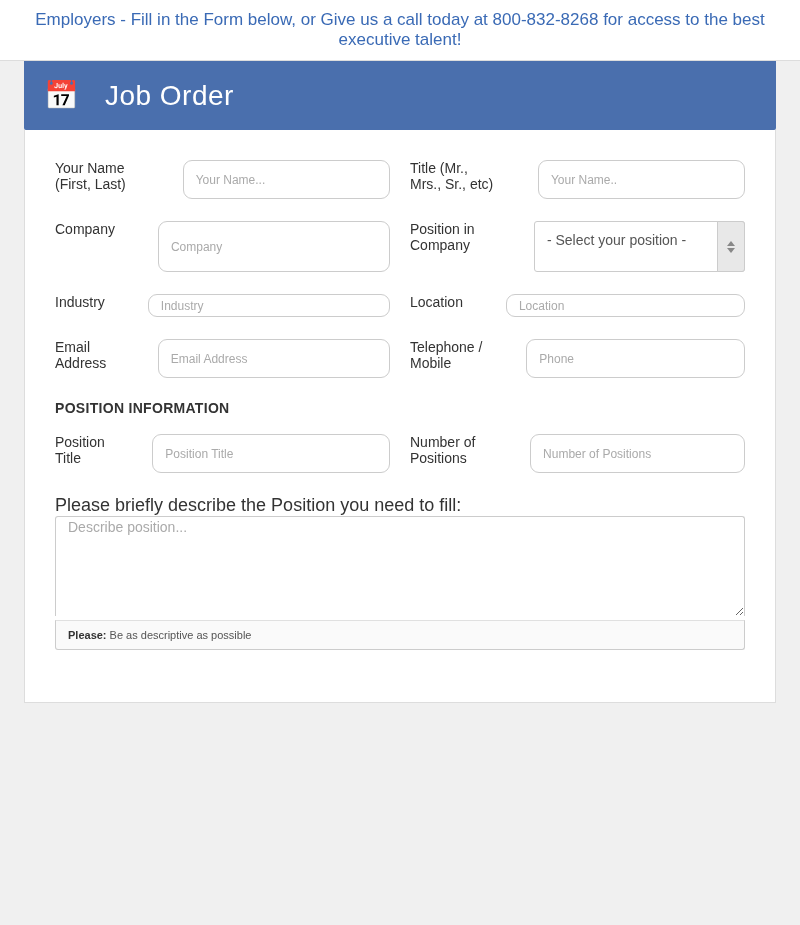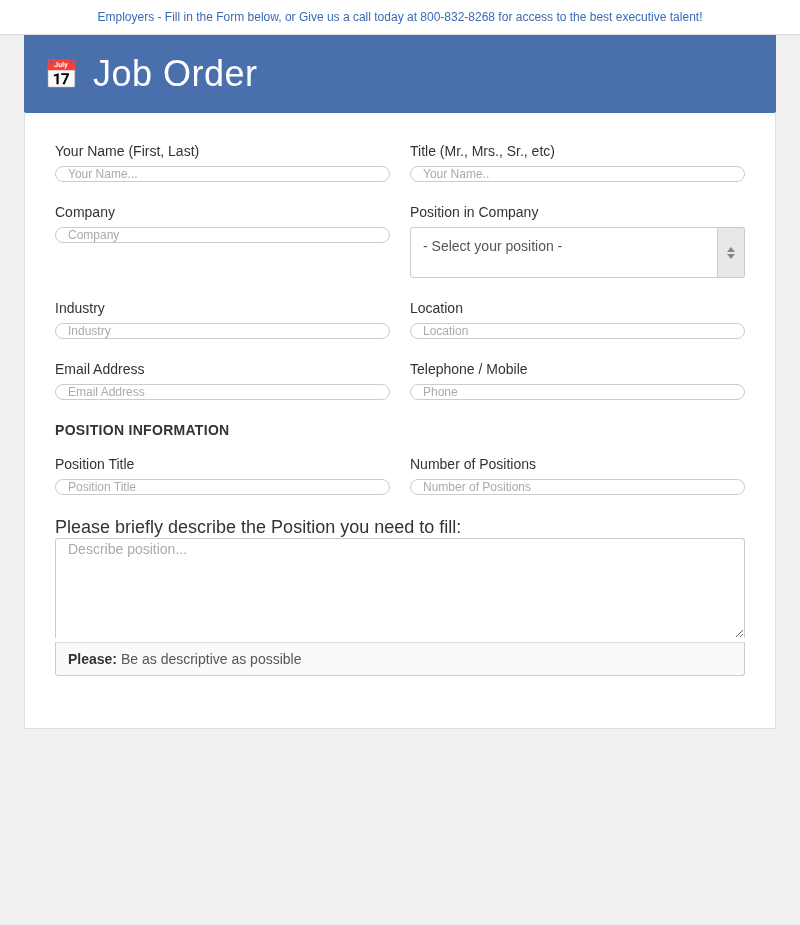--- a/index.html
+++ b/index.html
@@ -12,21 +12,21 @@
       font-family: Arial, sans-serif;
       background: #f0f0f0;
       width: 800px;
       min-height: 925px;
     }
 
     .top-banner {
       background: #fff;
       padding: 10px 16px;
       text-align: center;
-      font-size: 12px;
+      font-size: 17px;
       color: #3a6ab5;
       border-bottom: 1px solid #ddd;
     }
 
     .page-wrapper {
       padding: 0 24px 24px 24px;
       background: #f0f0f0;
     }
 
     .header-bar {
@@ -38,43 +38,45 @@
       gap: 14px;
       margin-bottom: 0;
     }
 
     .header-icon {
       font-size: 28px;
       color: #fff;
     }
 
     .header-title {
-      font-size: 36px;
+      font-size: 28px;
       font-weight: 400;
       color: #fff;
       letter-spacing: 0.5px;
+      margin-left: 12px;
     }
 
     .form-container {
       background: #fff;
       border: 1px solid #ddd;
       border-top: none;
       padding: 30px 30px 30px 30px;
     }
 
     .form-row {
       display: flex;
       gap: 20px;
       margin-bottom: 22px;
     }
 
     .form-group {
       flex: 1;
       display: flex;
-      flex-direction: column;
+      flex-direction: row;
+      gap: 43px;
     }
 
     .form-label {
       font-size: 14px;
       color: #333;
       margin-bottom: 7px;
       font-weight: normal;
     }
 
     .form-input {
@@ -173,21 +175,21 @@
     .form-textarea::placeholder {
       color: #aaa;
     }
 
     .textarea-footer {
       border: 1px solid #ccc;
       border-top: 1px solid #e0e0e0;
       border-radius: 0 0 3px 3px;
       padding: 8px 12px;
       background: #fafafa;
-      font-size: 14px;
+      font-size: 11px;
       color: #555;
     }
 
     .textarea-footer strong {
       font-weight: bold;
       color: #333;
     }
 
     .full-row {
       margin-bottom: 22px;

